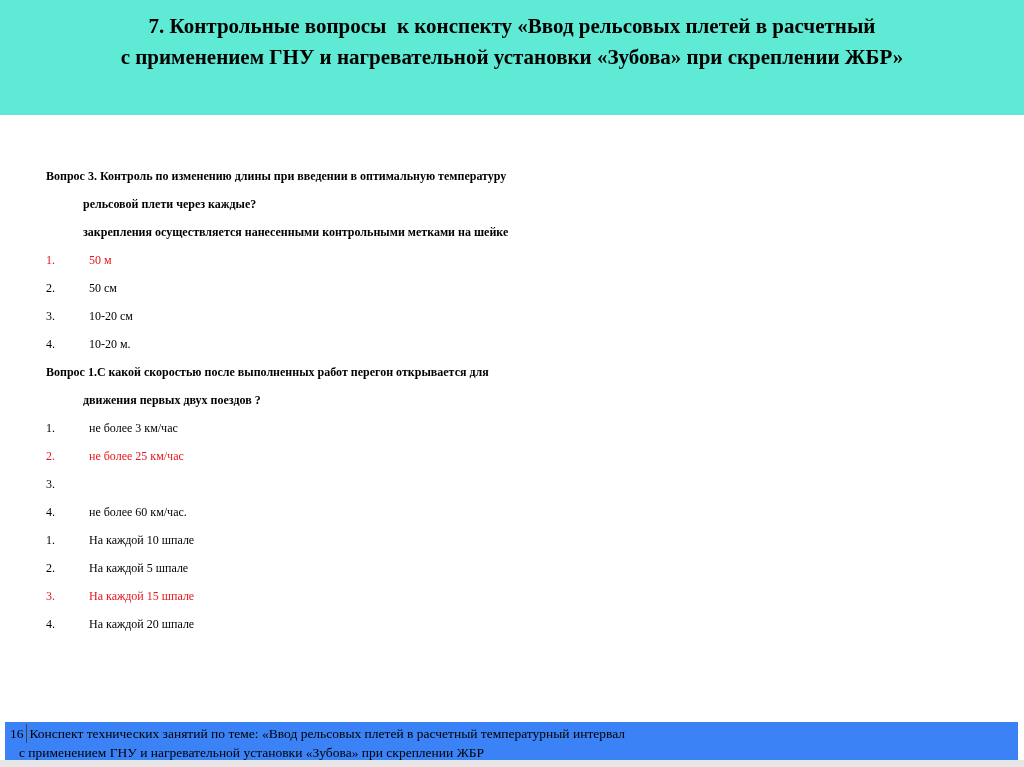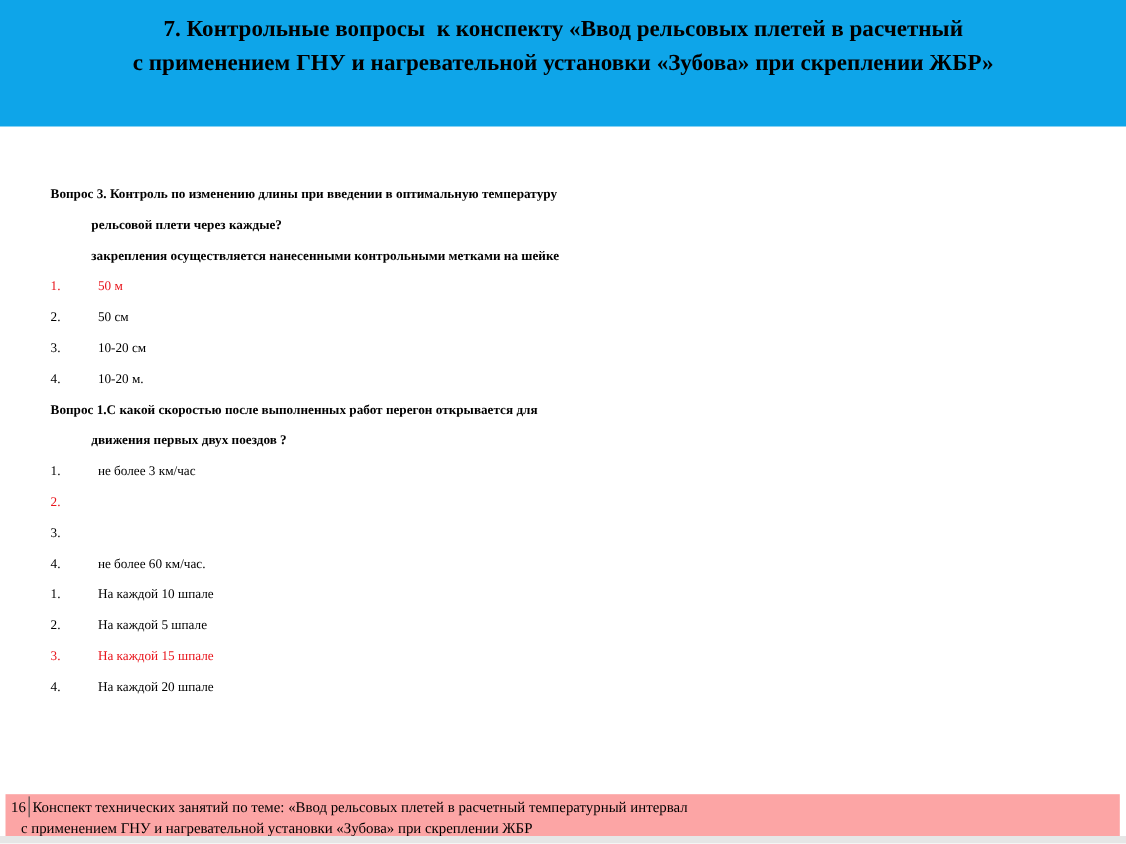--- a/index.html
+++ b/index.html
@@ -11,21 +11,21 @@
     font-family: "Liberation Serif", "DejaVu Serif", serif;
     color: #000;
     overflow: hidden;
   }
   
   .title-bar {
     position: absolute;
     top: 0; left: 0;
     width: 100%;
     height: 115px;
-    background: #0ea5e9;
+    background: #5eead4;
     box-sizing: border-box;
     padding-top: 11px;
     text-align: center;
   }
   .title-line {
     font-size: 21px;
     font-weight: bold;
     line-height: 31px;
     white-space: pre-wrap;
   }
@@ -43,21 +43,21 @@
   .answers { margin: 0; padding: 0; list-style: none; }
   .answer { display: flex; }
   .answer .num { flex: 0 0 43px; width: 43px; }
   .answer.highlighted { color: #e8141b; }
   
   .footer-bar {
     position: absolute;
     left: 5px; right: 6px;
     top: 722px;
     height: 38px;
-    background: #fca5a5;
+    background: #3b82f6;
     box-sizing: border-box;
     padding: 2px 8px 0 5px;
     font-size: 13.5px;
     line-height: 19px;
   }
   .footer-line1 { white-space: nowrap; }
   .footer-line1 .page-num {
     display: inline-block;
     padding-right: 2px;
     border-right: 1px solid #444;
@@ -111,20 +111,21 @@
     <section>
       <p class="q-line first">Вопрос 1.С какой скоростью после выполненных работ перегон открывается для</p>
       <p class="q-line cont">движения первых двух поездов ?</p>
       <ol class="answers">
         <li class="answer">
           <span class="num">1.</span>
           <span class="txt">не более 3 км/час</span>
         </li>
         <li class="answer highlighted">
           <span class="num">2.</span>
+          <span class="txt">не более 25 км/час</span>
         </li>
         <li class="answer">
           <span class="num">3.</span>
         </li>
         <li class="answer">
           <span class="num">4.</span>
           <span class="txt">не более 60 км/час.</span>
         </li>
       </ol>
     </section>

